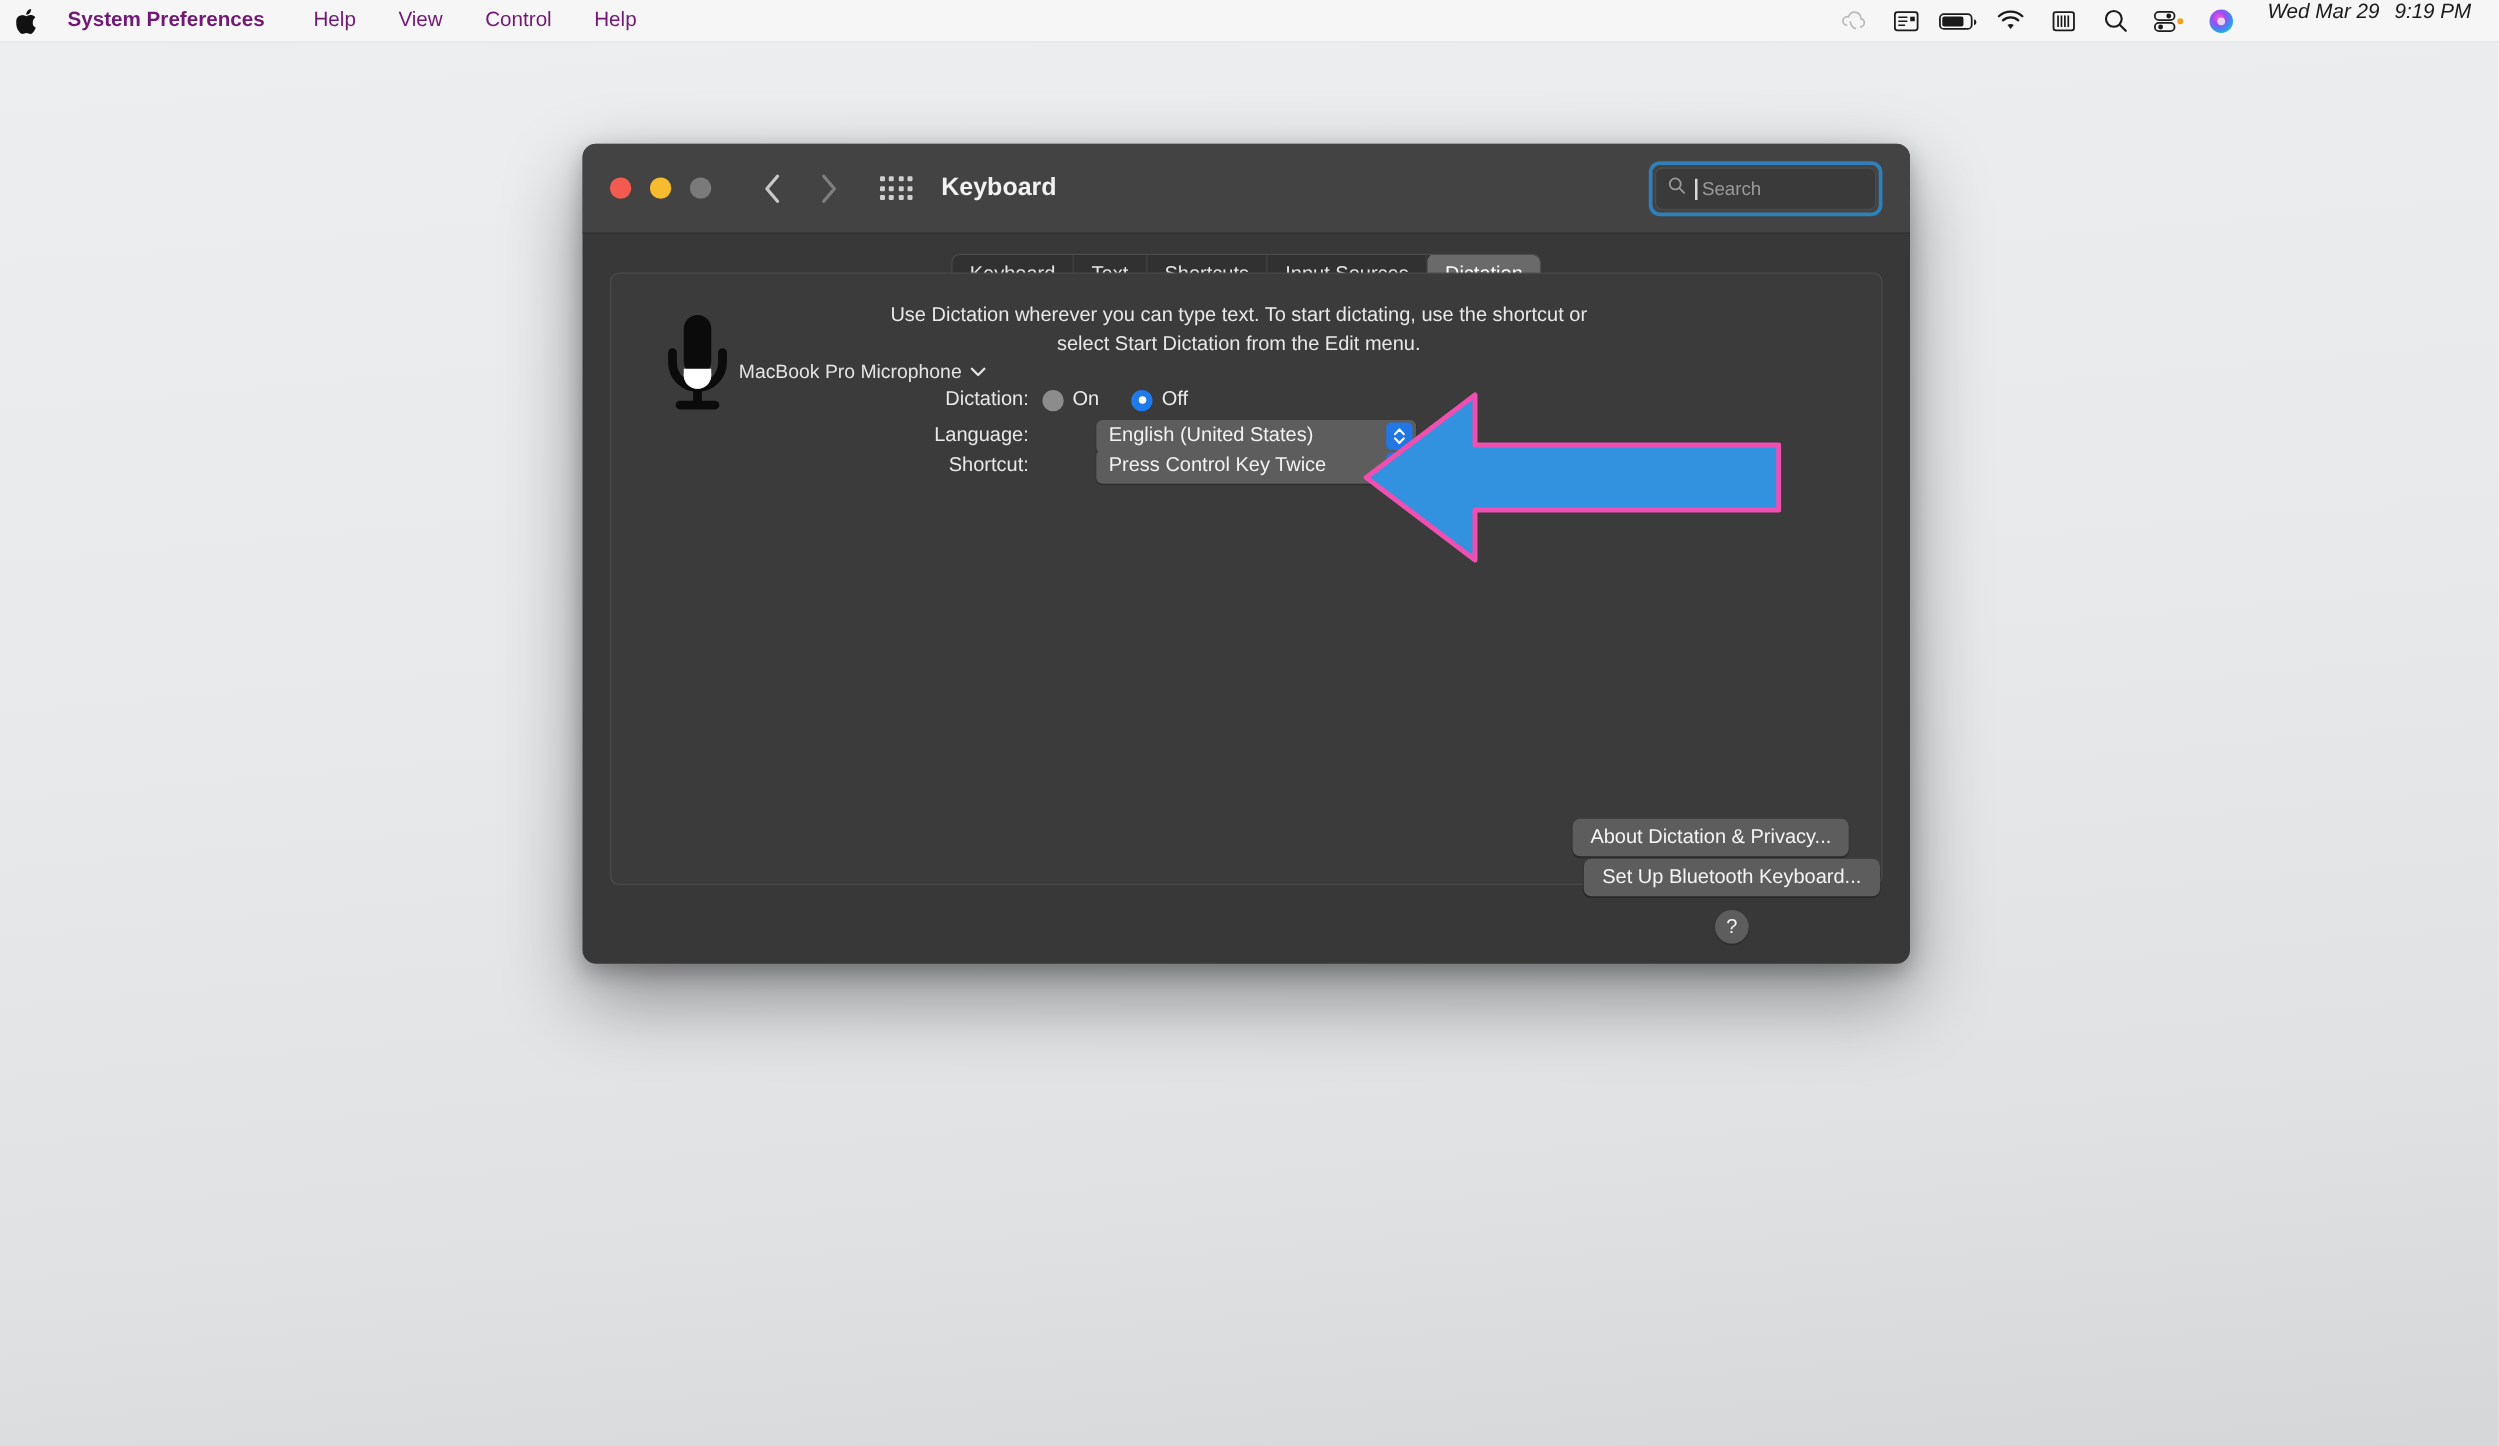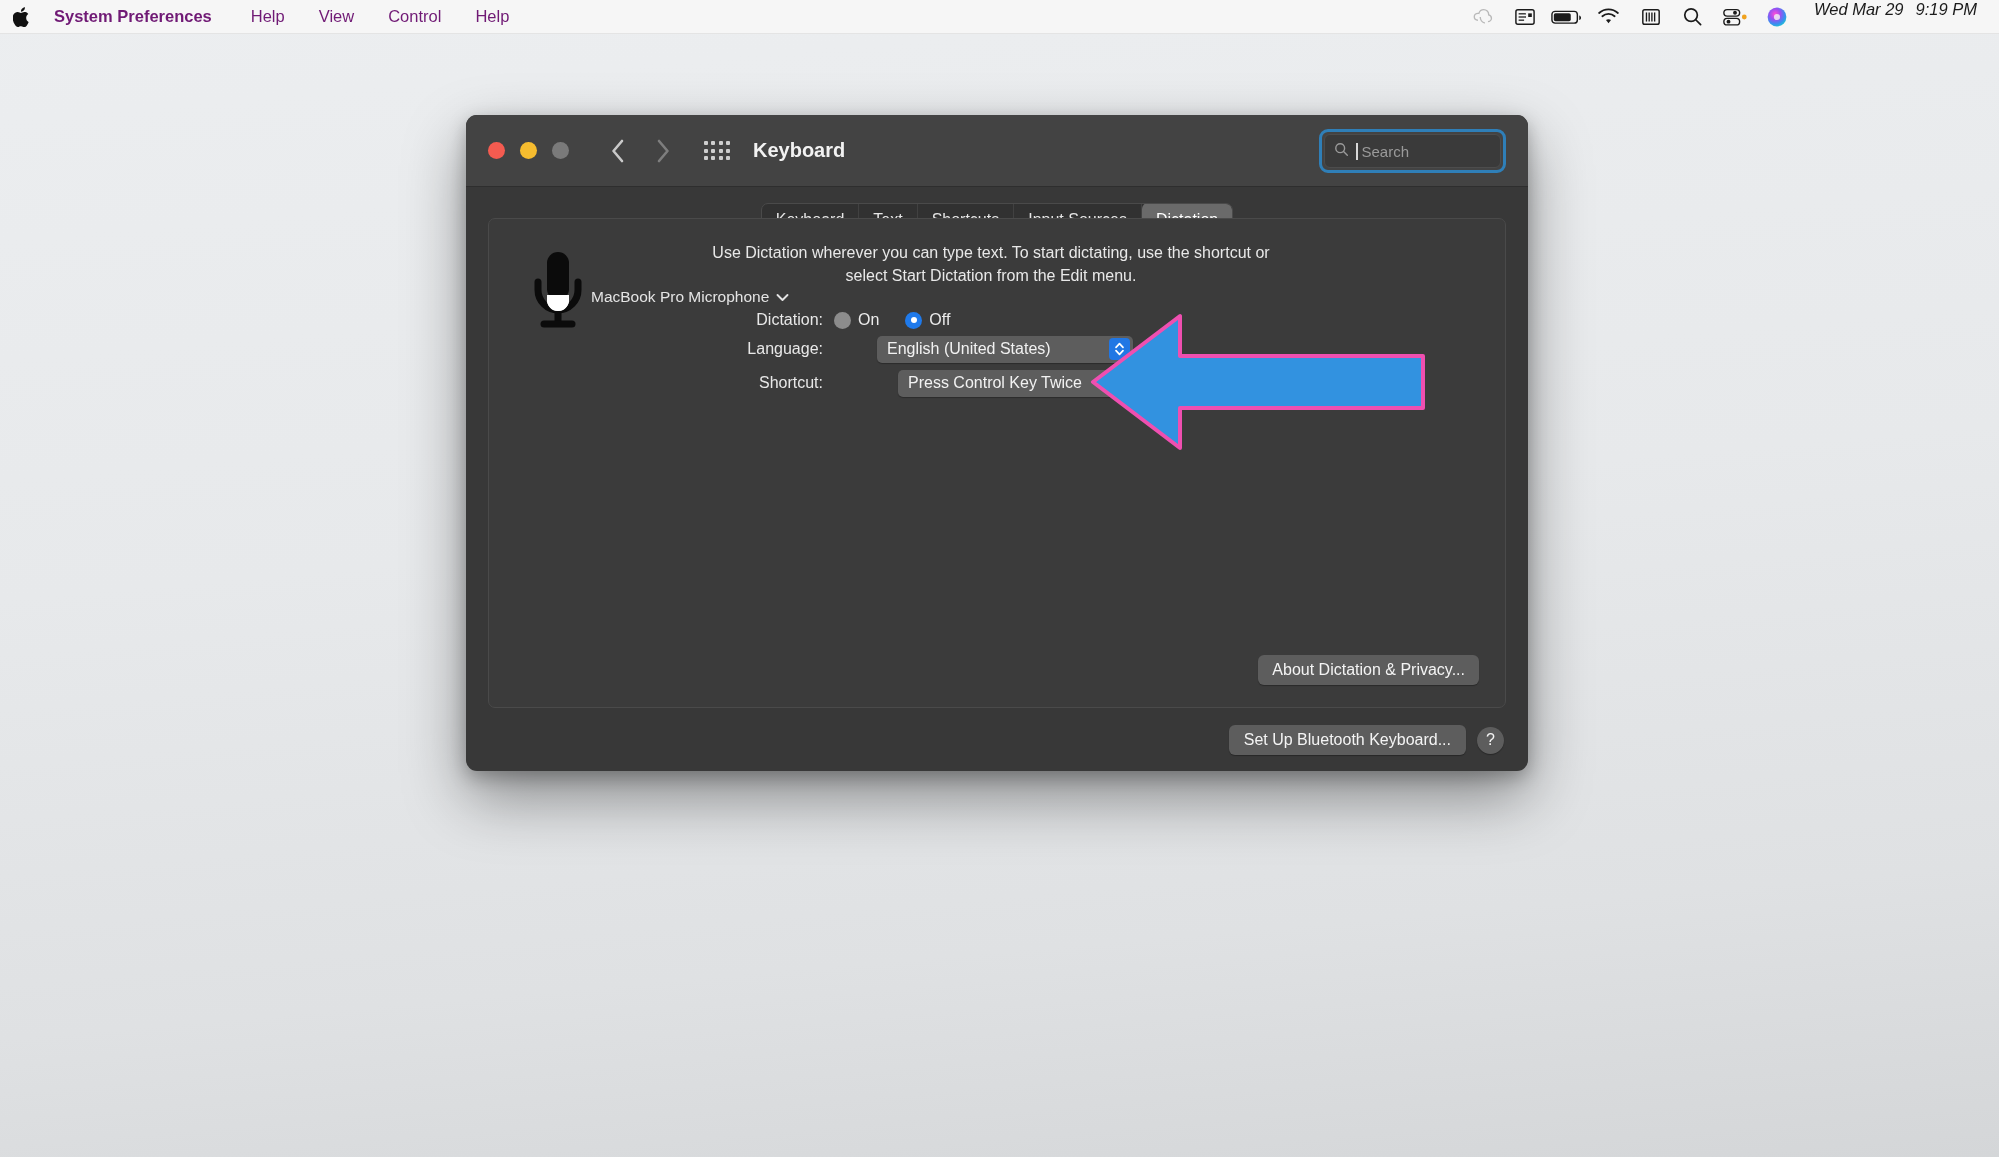--- a/index.html
+++ b/index.html
@@ -162,21 +162,21 @@
   }
 
   
   .frow {
     position:absolute; left:200px;
     display:flex; align-items:center;
     height:26px;
   }
   #row-dictation { top:88px; }
   #row-language  { top:117px; }
-  #row-shortcut  { top:151px;gap:21px; }
+  #row-shortcut  { top:141px; }
 
   .flabel {
     width:145px; text-align:right;
     font-size:16px; color:#e8e8e8;
     padding-right:11px; white-space:nowrap;
   }
   .radio-group { display:flex; align-items:flex-end; gap:10px; }
   .radio { display:flex; align-items:center; gap:7px; }
   .rdot {
     width:17px; height:17px; border-radius:50%;
@@ -217,21 +217,21 @@
     background:#5d5d5d; border-radius:6px;
     display:flex; align-items:center;
     font-size:16px; color:#f4f4f4;
     box-shadow:0 1px 1px rgba(0,0,0,0.3);
     white-space:nowrap;
   }
 
   
   #winbottom {
     position:absolute; right:24px; bottom:16px;
-    display:flex; align-items:center; gap:11px;
+    display:flex; align-items:center; gap:11px;flex-direction:column;
   }
   #btbtn {
     height:30px; padding:0 15px;
     background:#5d5d5d; border-radius:6px;
     display:flex; align-items:center;
     font-size:16px; color:#f4f4f4;
     box-shadow:0 1px 1px rgba(0,0,0,0.3);
     white-space:nowrap;
   }
   #helpbtn {

